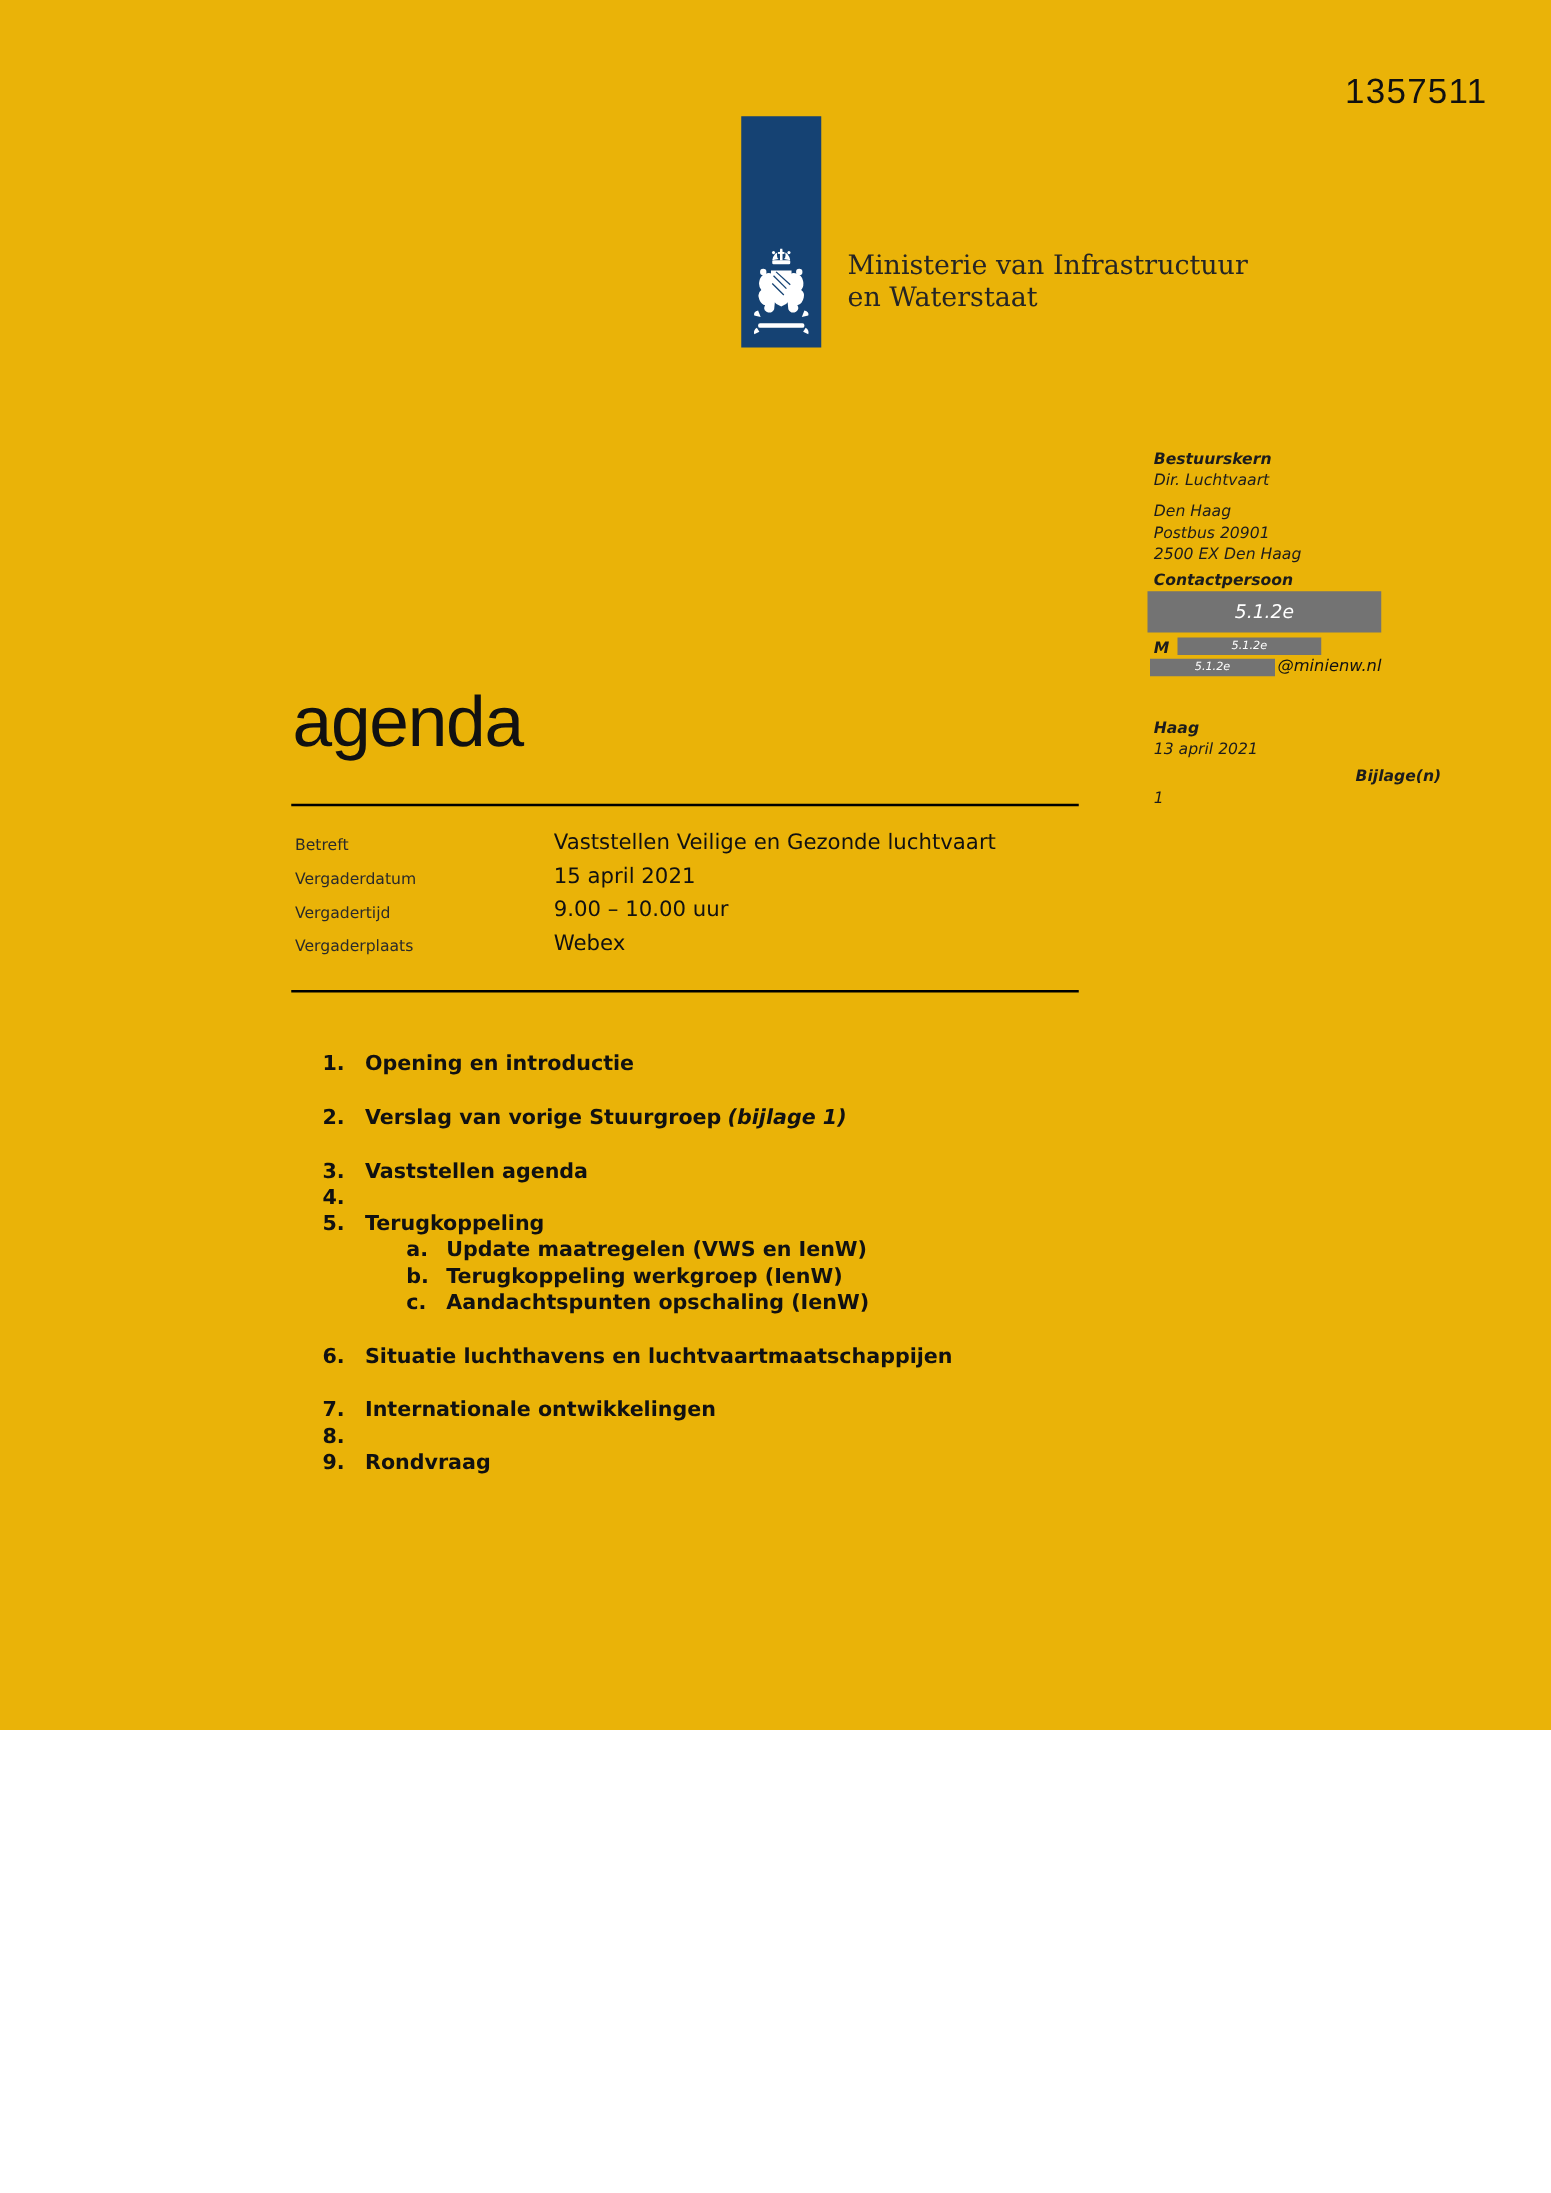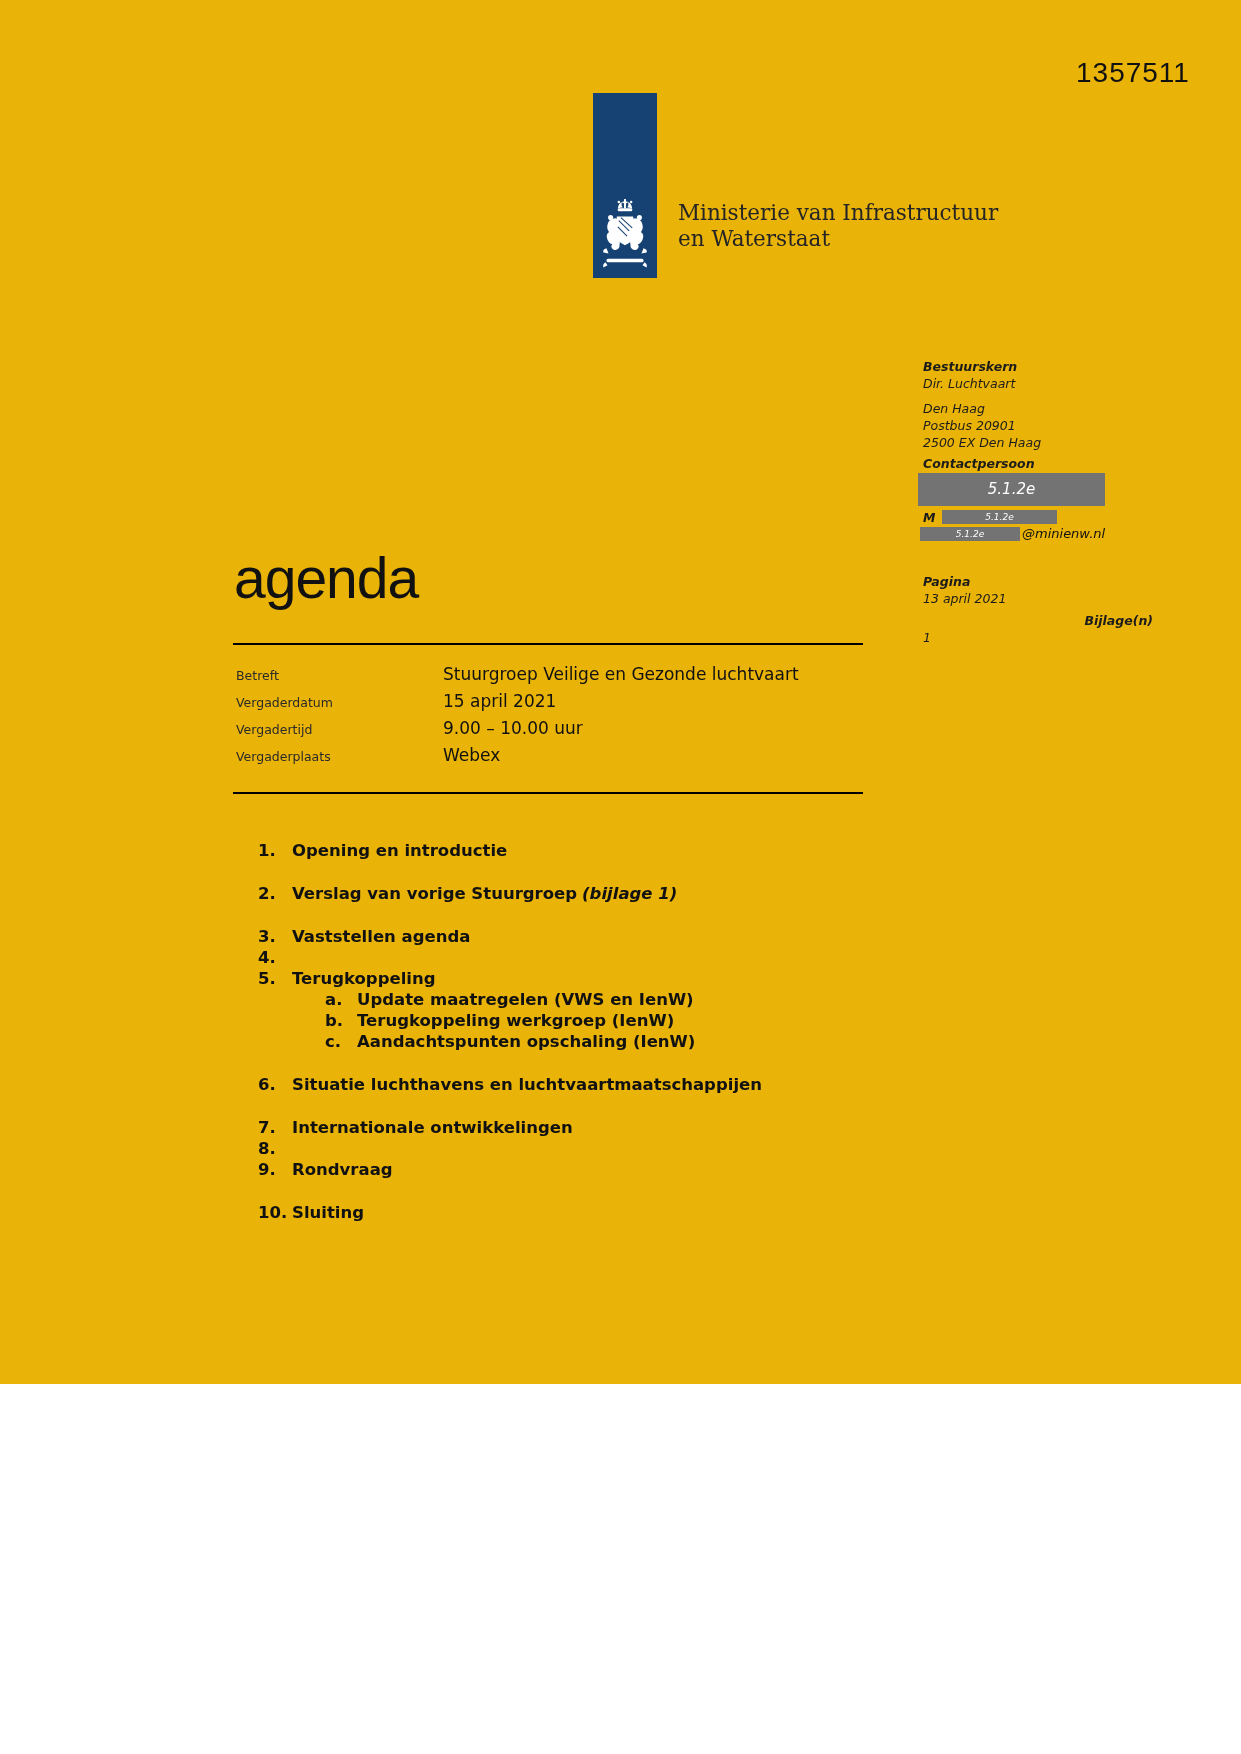--- a/index.html
+++ b/index.html
@@ -114,33 +114,33 @@
     <div class="sb-bold mt4">Contactpersoon</div>
     <div class="redact-big mt1">5.1.2e</div>
     <div class="phone-row mt4">
       <span class="phone-prefix sb-bold">M</span>
       <span class="redact-sm1">5.1.2e</span>
     </div>
     <div class="email-row mt3">
       <span class="redact-sm2">5.1.2e</span>
       <span class="email-domain">@minienw.nl</span>
     </div>
-    <div class="sb-bold mt32">Pagina</div>
+    <div class="sb-bold mt32">Haag</div>
     <div>13 april 2021</div>
     <div class="sb-bold mt5">Bijlage(n)</div>
     <div>1</div>
   </div>
 
   <div class="abs title">agenda</div>
 
   <div class="abs rule" style="top:643px;"></div>
   <div class="abs meeting">
     <div class="m-row">
       <span class="m-label">Betreft</span>
-      <span class="m-value">Stuurgroep Veilige en Gezonde luchtvaart</span>
+      <span class="m-value">Vaststellen Veilige en Gezonde luchtvaart</span>
     </div>
     <div class="m-row">
       <span class="m-label">Vergaderdatum</span>
       <span class="m-value">15 april 2021</span>
     </div>
     <div class="m-row">
       <span class="m-label">Vergadertijd</span>
       <span class="m-value">9.00 – 10.00 uur</span>
     </div>
     <div class="m-row">
@@ -192,21 +192,17 @@
       <span class="txt">Internationale ontwikkelingen</span>
     </div>
     <div class="a-item">
       <span class="num">8.</span>
       <span class="txt"></span>
     </div>
     <div class="a-item">
       <span class="num">9.</span>
       <span class="txt">Rondvraag</span>
     </div>
-    <div class="a-item gap">
-      <span class="num">10.</span>
-      <span class="txt">Sluiting</span>
-    </div>
   </div>
 
   <div class="abs footer">Pagina 1 van 1</div>
 
 </div>
 
 </body></html>

